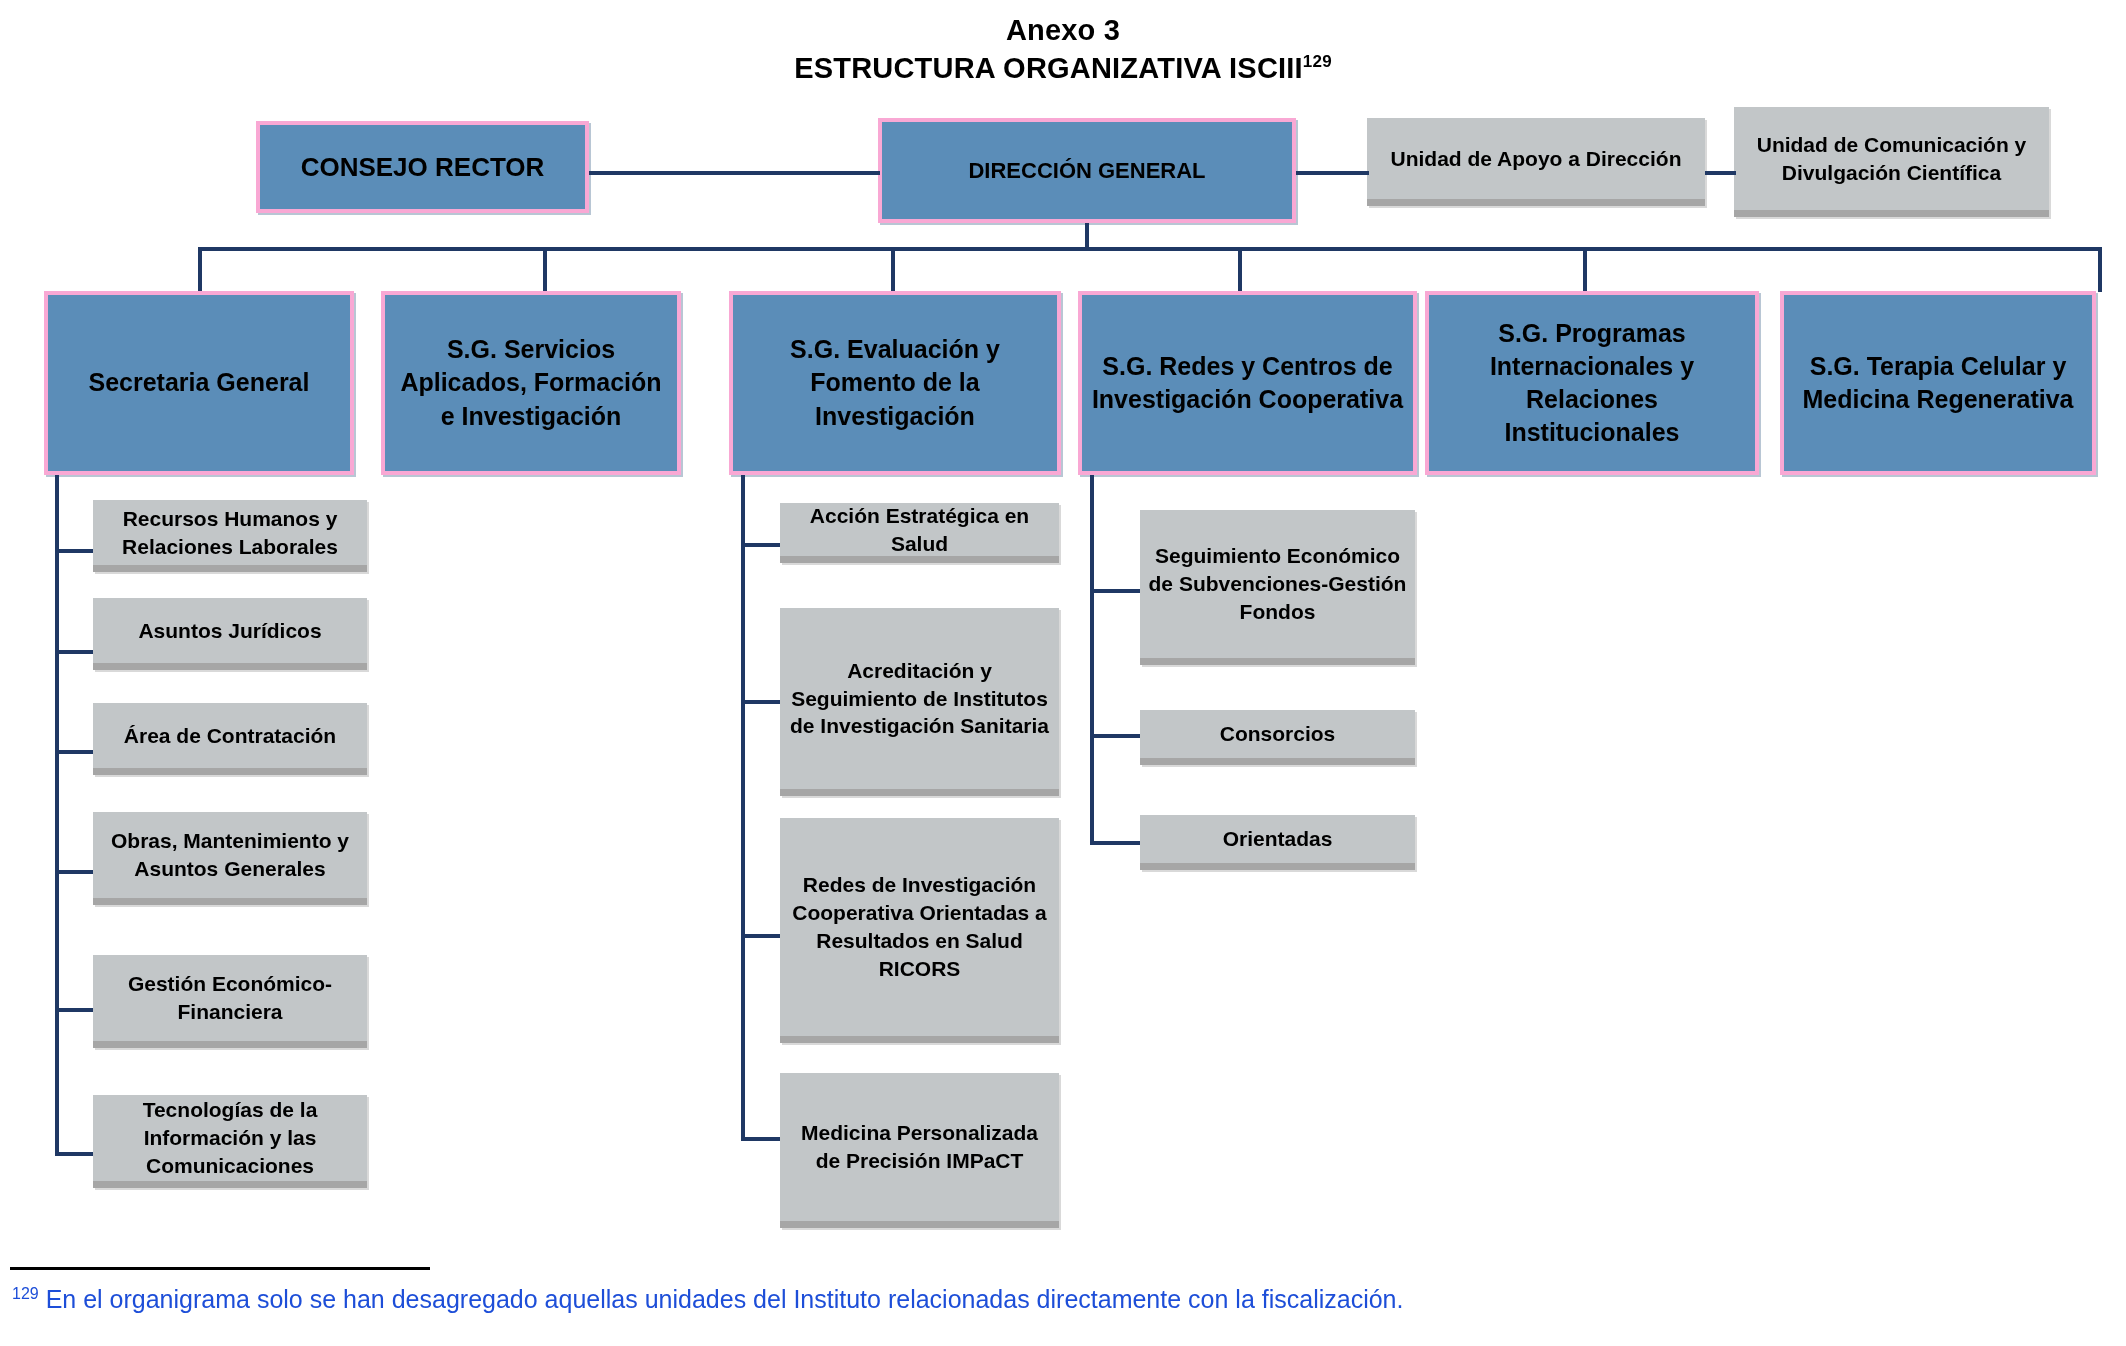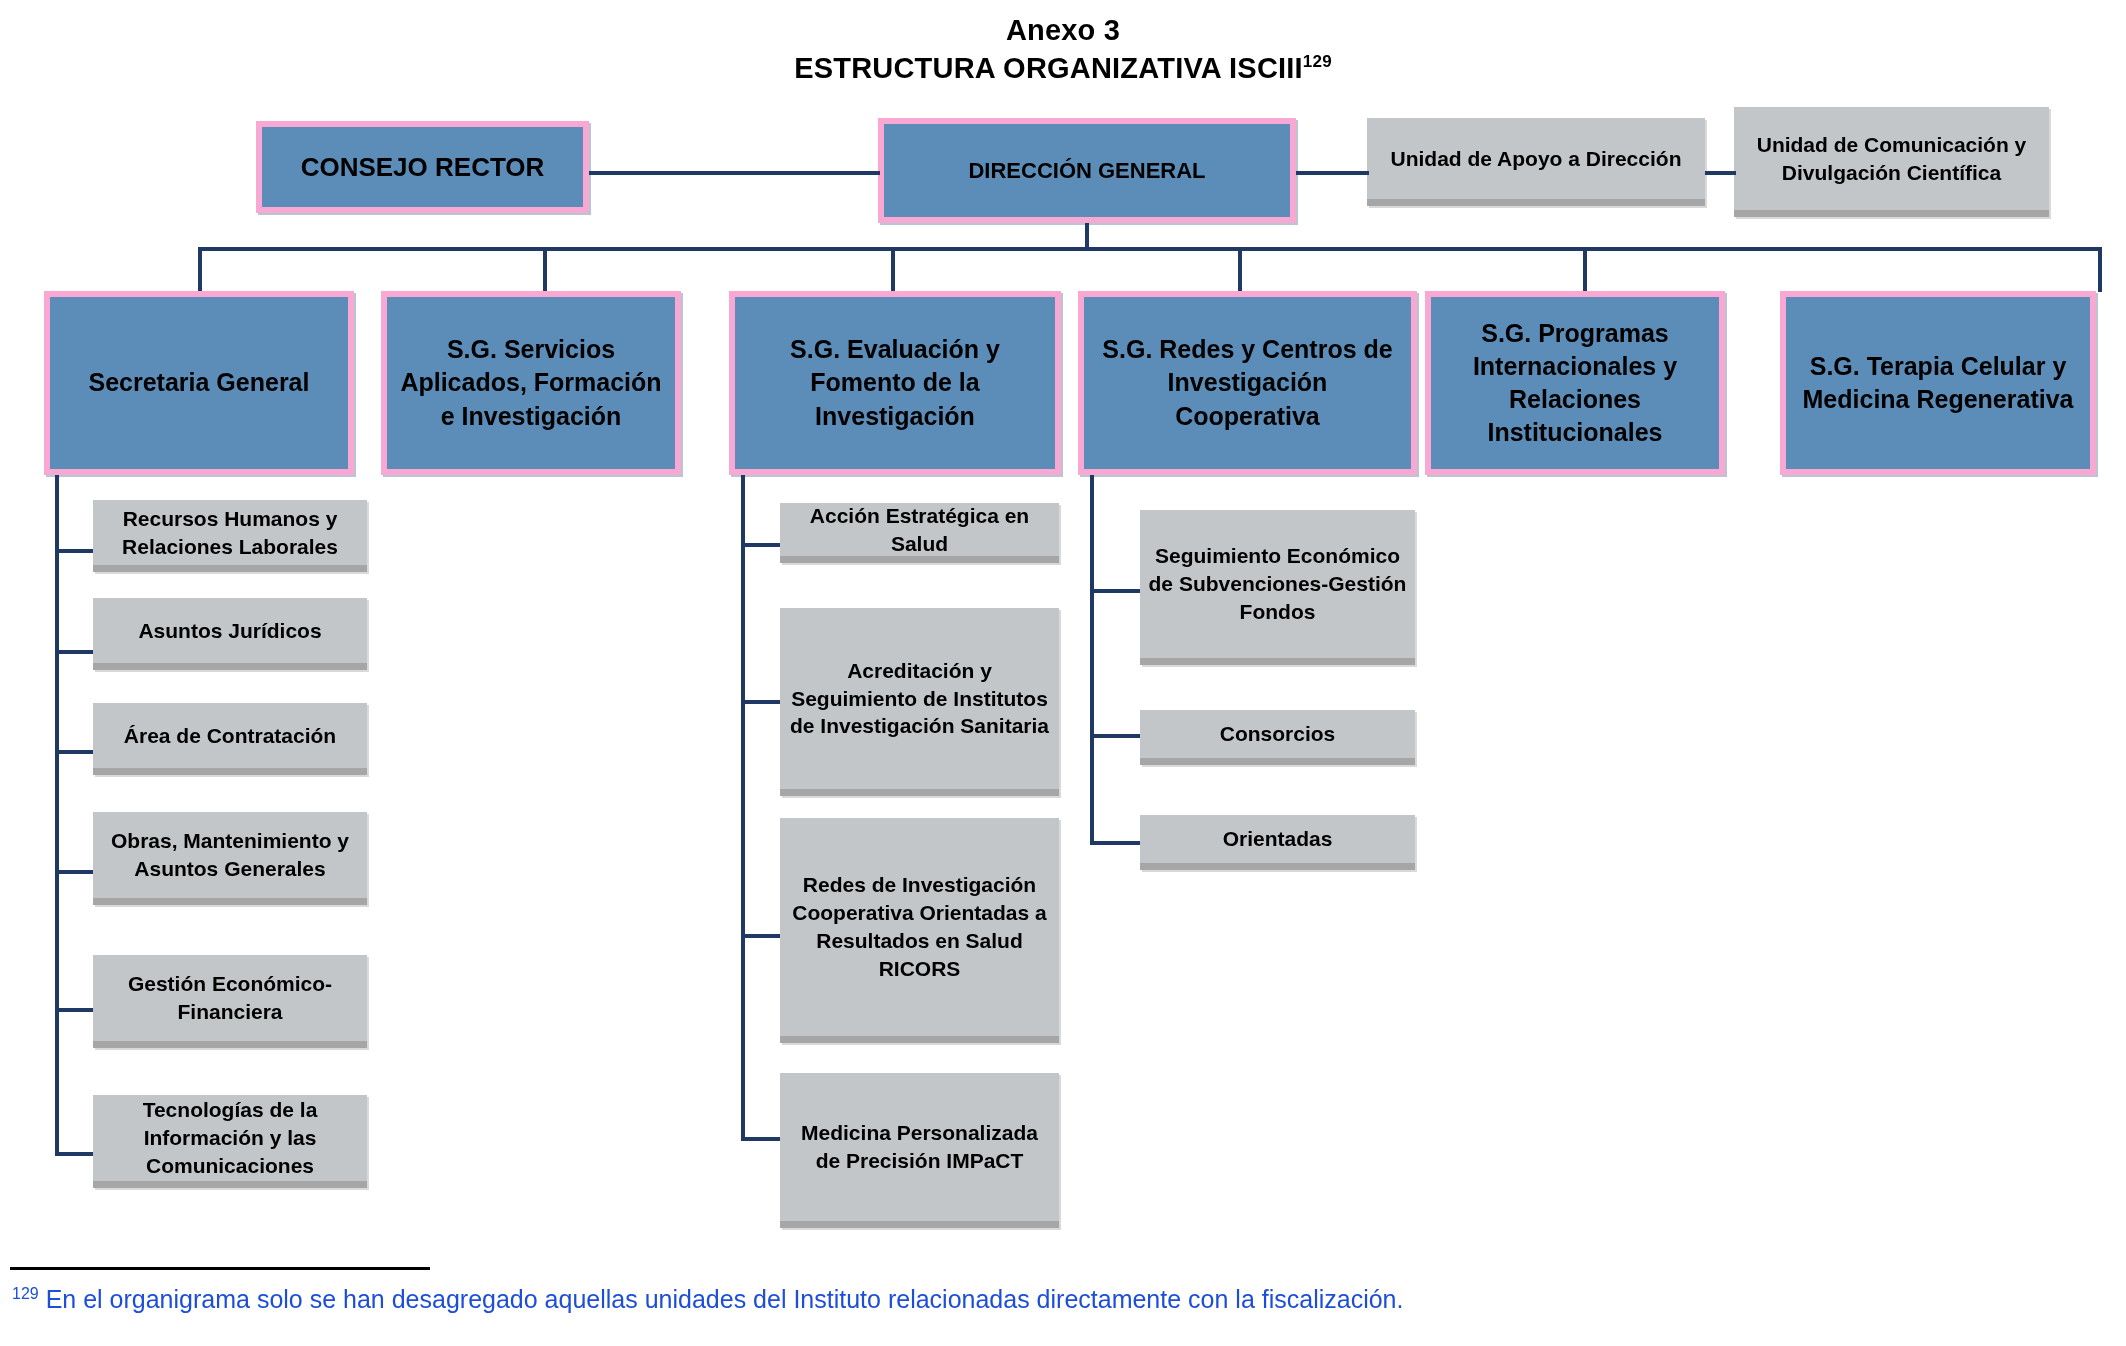--- a/index.html
+++ b/index.html
@@ -51,21 +51,21 @@
     align-items: center;
     justify-content: center;
     text-align: center;
     color: #000000;
     font-weight: bold;
     line-height: 1.33;
     padding: 4px 8px;
   }
   .blue {
     background: #5B8DB8;
-    border: 6px solid #f9a8d4;
+    border: 4px solid #f9a8d4;
     box-shadow: 2px 2px 0 0 #B8C6D4;
   }
   .gray {
     background: #C2C6C8;
     border: none;
     border-bottom: 7px solid #A6A6A6;
     box-shadow: 2px 2px 0 0 #D9D9D9;
   }
   .b-top { font-size: 26px; }
   .b-sg  { font-size: 25px; }
@@ -152,21 +152,21 @@
 </div>
 
 <div class="box blue b-sg" style="left:729px; top:291px; width:332px; height:184px;">
   <span>S.G. Evaluación y Fomento de la Investigación</span>
 </div>
 
 <div class="box blue b-sg" style="left:1078px; top:291px; width:339px; height:184px;">
   <span>S.G. Redes y Centros de Investigación Cooperativa</span>
 </div>
 
-<div class="box blue b-sg" style="left:1425px; top:291px; width:300px; height:184px;">
+<div class="box blue b-sg" style="left:1425px; top:291px; width:334px; height:184px;">
   <span>S.G. Programas Internacionales y Relaciones Institucionales</span>
 </div>
 
 <div class="box blue b-sg" style="left:1780px; top:291px; width:316px; height:184px;">
   <span>S.G. Terapia Celular y Medicina Regenerativa</span>
 </div>
 
 <div class="line v" style="left:55px; top:475px; height:680px;"></div>
 
 <div class="line h" style="left:55px; top:549px; width:38px;"></div>

